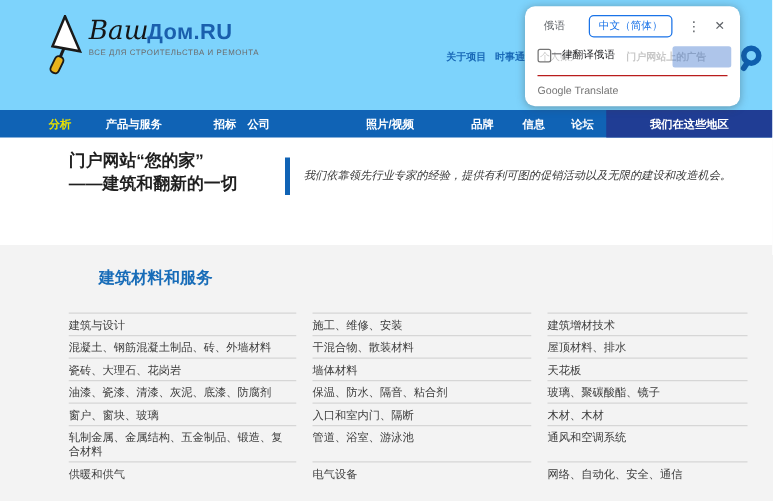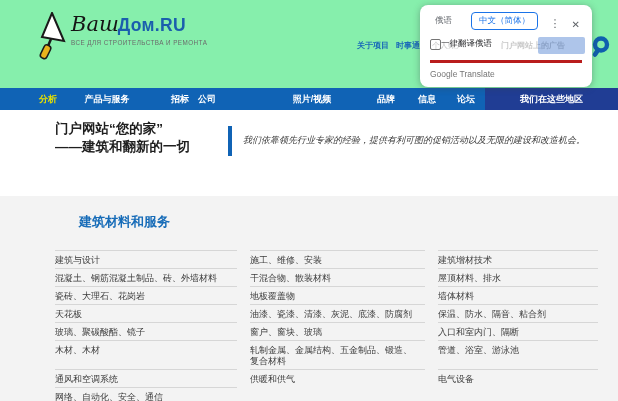--- a/index.html
+++ b/index.html
@@ -1,20 +1,20 @@
 <!DOCTYPE html>
 <html><head>
 <meta charset="utf-8">
 <style>
   html,body{margin:0;padding:0;background:#fff;}
   #page{position:relative;width:618px;height:401px;overflow:hidden;background:#fff;
         font-family:"Liberation Sans",sans-serif;}
 
   
-  .header{position:absolute;left:0;top:0;width:618px;height:88px;background:#86efac;}
+  .header{position:absolute;left:0;top:0;width:618px;height:88px;background:#7dd3fc;}
   .logo{position:absolute;left:38px;top:12px;display:flex;align-items:flex-start;cursor:pointer;}
   .logo-txt{margin-left:5px;}
   .logo-line1{display:flex;align-items:baseline;}
   .brand-italic{font-family:"DejaVu Serif",serif;font-style:italic;font-size:21px;color:#151515;}
   .brand-bold{font-size:17.5px;font-weight:bold;color:#1a5fad;margin-left:-1px;letter-spacing:.3px;}
   .tagline{margin-top:3px;font-size:6.3px;letter-spacing:.45px;color:#6b6b6b;}
 
   .hdr-link{position:absolute;top:40px;font-size:8px;font-weight:bold;color:#1a6ab8;cursor:pointer;}
   .hdr-link.l1{left:357px;}
   .hdr-link.l2{left:396px;}
@@ -24,30 +24,30 @@
   
   .faded-link{position:absolute;top:40px;font-size:8px;color:#555;opacity:.33;z-index:30;}
   .faded-link.f1{left:432px;}
   .faded-link.f2{left:501px;font-weight:bold;}
   .faded-btn{position:absolute;left:538px;top:37px;width:47px;height:17px;background:#2a66c8;
              opacity:.38;border-radius:2px;z-index:30;}
 
   
   .gt-card{position:absolute;left:420px;top:5px;width:172px;z-index:20;background:#fff;
            border-radius:8px;box-shadow:0 1px 7px rgba(60,64,67,.4);padding:7px 10px 8px;box-sizing:border-box;}
-  .gt-tabs{display:flex;align-items:flex-end;}
+  .gt-tabs{display:flex;align-items:center;}
   .gt-tab-src{font-size:8.5px;color:#5f6368;padding:3px 5px;cursor:pointer;}
   .gt-tab-tgt{font-size:8.5px;color:#1a73e8;border:1.5px solid #1a73e8;border-radius:4px;
               padding:2px 7px;margin-left:14px;cursor:pointer;white-space:nowrap;}
   .gt-menu{margin-left:auto;font-size:11px;color:#5f6368;cursor:pointer;padding:0 3px;}
   .gt-close{font-size:10px;color:#5f6368;cursor:pointer;margin-left:6px;padding:0 2px;}
   .gt-check-row{display:flex;align-items:center;margin-top:8px;}
   .gt-checkbox{width:9px;height:9px;border:1.5px solid #757575;border-radius:2px;background:#fff;cursor:pointer;}
   .gt-check-label{font-size:8.5px;color:#202124;}
-  .gt-footer{border-top:3px solid #b91c1c;margin-top:10px;padding-top:6px;
+  .gt-footer{border-top:1px solid #b91c1c;margin-top:10px;padding-top:6px;
              font-size:8.5px;color:#757575;}
 
   
   .nav{position:absolute;left:0;top:88px;width:618px;height:22px;background:#1063b5;}
   .nav-item{position:absolute;top:0;height:22px;line-height:22px;font-size:9px;font-weight:bold;
             color:#fff;transform:translateX(-50%);white-space:nowrap;cursor:pointer;z-index:2;}
   .nav-item.active{color:#e8e100;}
   .nav-region{position:absolute;left:485px;top:0;right:0;height:22px;background:#203d94;
               display:flex;align-items:center;justify-content:center;cursor:pointer;}
   .nav-region span{font-size:9px;font-weight:bold;color:#fff;white-space:nowrap;text-align:right;}
@@ -150,21 +150,20 @@
   <div class="grid">
     <div class="cell">建筑与设计</div>
     <div class="cell">施工、维修、安装</div>
     <div class="cell">建筑增材技术</div>
 
     <div class="cell">混凝土、钢筋混凝土制品、砖、外墙材料</div>
     <div class="cell">干混合物、散装材料</div>
     <div class="cell">屋顶材料、排水</div>
 
     <div class="cell">瓷砖、大理石、花岗岩</div>
-    <div class="cell">地板覆盖物</div>
     <div class="cell">墙体材料</div>
 
     <div class="cell">天花板</div>
     <div class="cell">油漆、瓷漆、清漆、灰泥、底漆、防腐剂</div>
     <div class="cell">保温、防水、隔音、粘合剂</div>
 
     <div class="cell">玻璃、聚碳酸酯、镜子</div>
     <div class="cell">窗户、窗块、玻璃</div>
     <div class="cell">入口和室内门、隔断</div>
 

